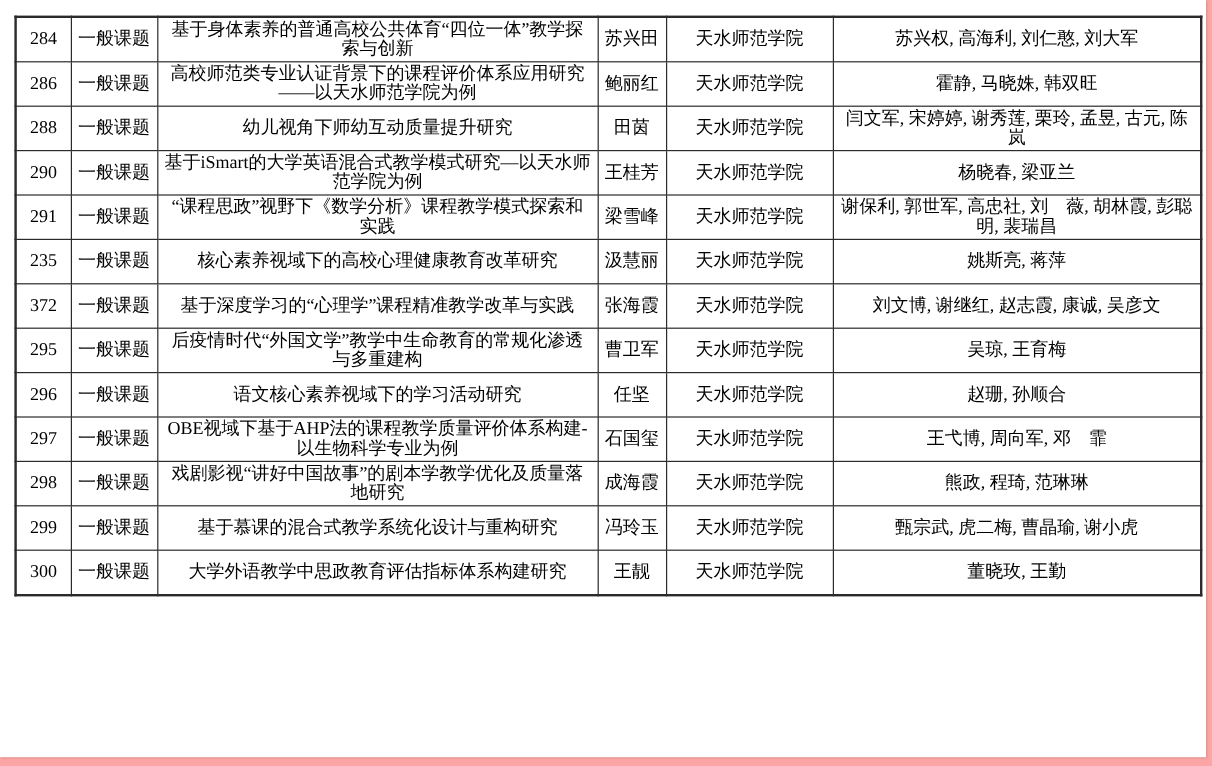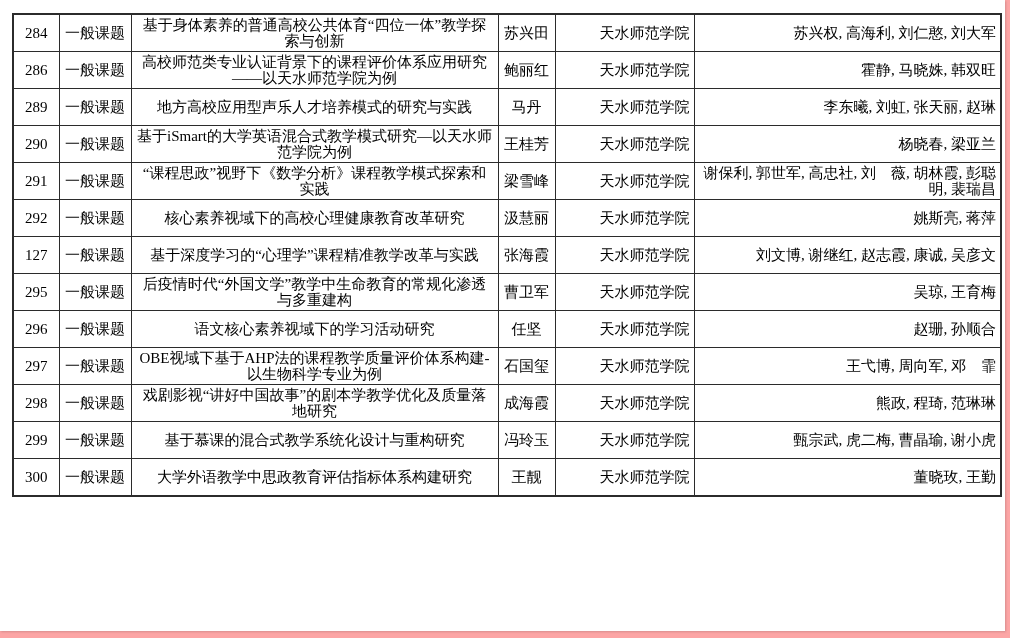--- a/index.html
+++ b/index.html
@@ -40,21 +40,21 @@
     color: #000000;
     height: 34px;
     padding: 1px 4px;
     vertical-align: middle;
     overflow: hidden;
   }
   td.col-no, td.col-type, td.col-title, td.col-leader {
     text-align: center;
   }
   td.col-institution, td.col-collaborators {
-    text-align: right;
+    text-align: center;
     padding-left: 7px;
   }
 </style>
 </head>
 <body>
 
 <div class="viewport">
   <div class="page">
     <table class="grid">
       <colgroup>
@@ -76,53 +76,53 @@
           </tr>
           <tr>
             <td class="col-no">286</td>
             <td class="col-type">一般课题</td>
             <td class="col-title">高校师范类专业认证背景下的课程评价体系应用研究——以天水师范学院为例</td>
             <td class="col-leader">鲍丽红</td>
             <td class="col-institution">天水师范学院</td>
             <td class="col-collaborators">霍静, 马晓姝, 韩双旺</td>
           </tr>
           <tr>
-            <td class="col-no">289</td>
+            <td class="col-no">288</td>
             <td class="col-type">一般课题</td>
-            <td class="col-title">地方高校应用型声乐人才培养模式的研究与实践</td>
-            <td class="col-leader">马丹</td>
+            <td class="col-title">幼儿视角下师幼互动质量提升研究</td>
+            <td class="col-leader">田茵</td>
             <td class="col-institution">天水师范学院</td>
-            <td class="col-collaborators">李东曦, 刘虹, 张天丽, 赵琳</td>
+            <td class="col-collaborators">闫文军, 宋婷婷, 谢秀莲, 栗玲, 孟昱, 古元, 陈岚</td>
           </tr>
           <tr>
             <td class="col-no">290</td>
             <td class="col-type">一般课题</td>
             <td class="col-title">基于iSmart的大学英语混合式教学模式研究—以天水师范学院为例</td>
             <td class="col-leader">王桂芳</td>
             <td class="col-institution">天水师范学院</td>
             <td class="col-collaborators">杨晓春, 梁亚兰</td>
           </tr>
           <tr>
             <td class="col-no">291</td>
             <td class="col-type">一般课题</td>
             <td class="col-title">“课程思政”视野下《数学分析》课程教学模式探索和实践</td>
             <td class="col-leader">梁雪峰</td>
             <td class="col-institution">天水师范学院</td>
             <td class="col-collaborators">谢保利, 郭世军, 高忠社, 刘　薇, 胡林霞, 彭聪明, 裴瑞昌</td>
           </tr>
           <tr>
-            <td class="col-no">292</td>
+            <td class="col-no">235</td>
             <td class="col-type">一般课题</td>
             <td class="col-title">核心素养视域下的高校心理健康教育改革研究</td>
             <td class="col-leader">汲慧丽</td>
             <td class="col-institution">天水师范学院</td>
             <td class="col-collaborators">姚斯亮, 蒋萍</td>
           </tr>
           <tr>
-            <td class="col-no">127</td>
+            <td class="col-no">372</td>
             <td class="col-type">一般课题</td>
             <td class="col-title">基于深度学习的“心理学”课程精准教学改革与实践</td>
             <td class="col-leader">张海霞</td>
             <td class="col-institution">天水师范学院</td>
             <td class="col-collaborators">刘文博, 谢继红, 赵志霞, 康诚, 吴彦文</td>
           </tr>
           <tr>
             <td class="col-no">295</td>
             <td class="col-type">一般课题</td>
             <td class="col-title">后疫情时代“外国文学”教学中生命教育的常规化渗透与多重建构</td>

